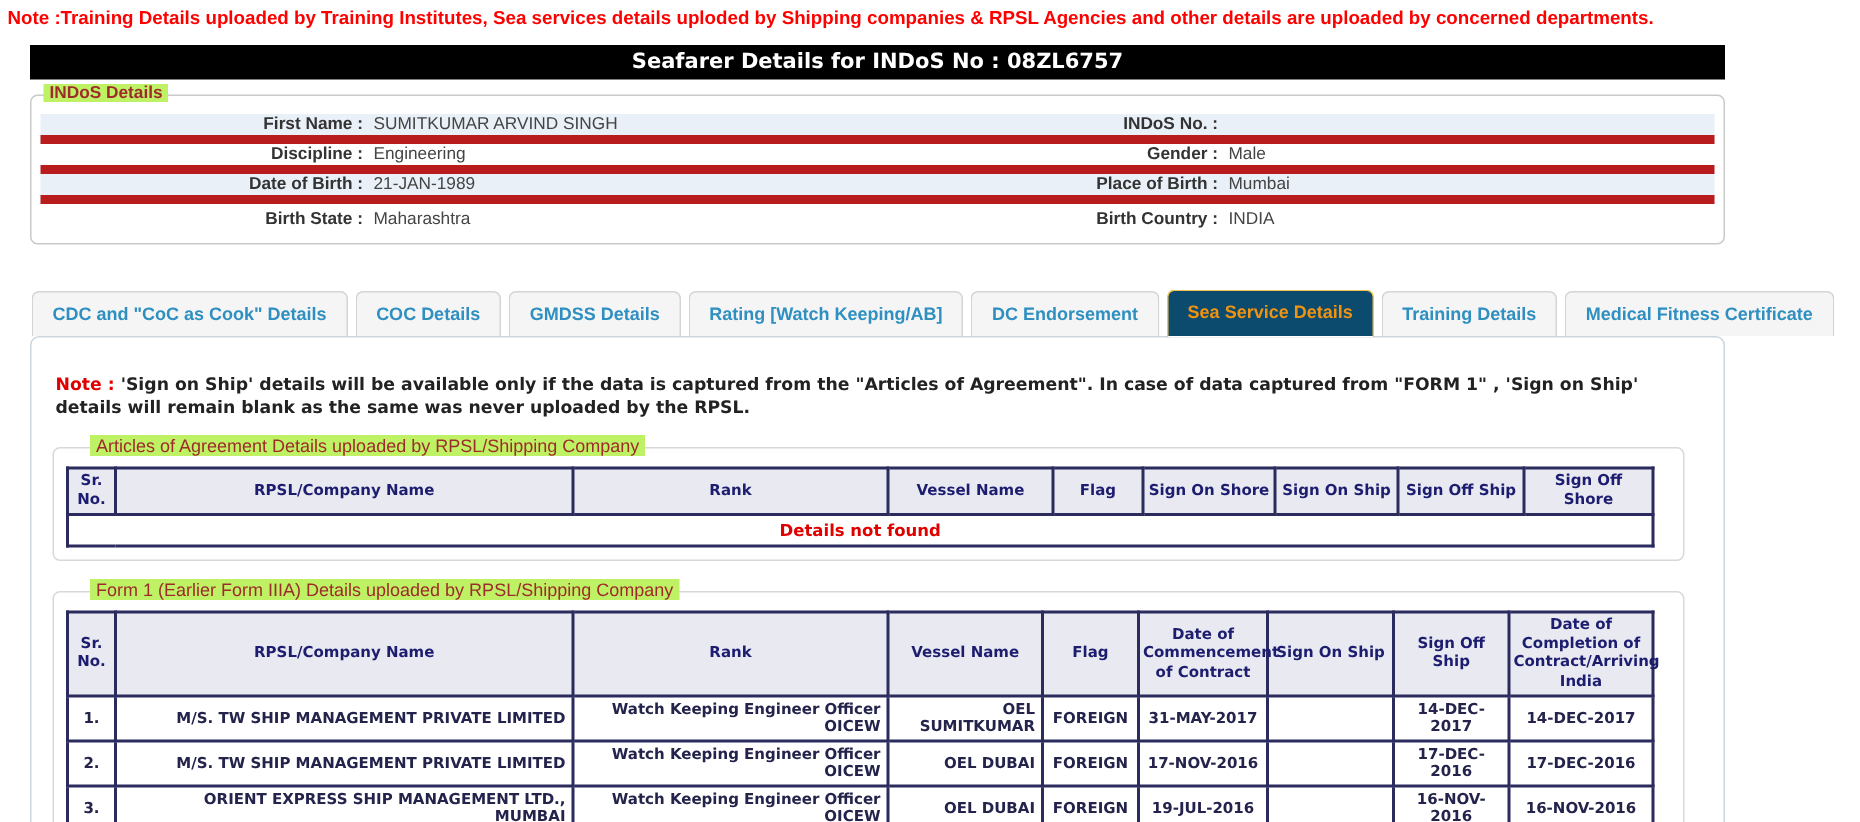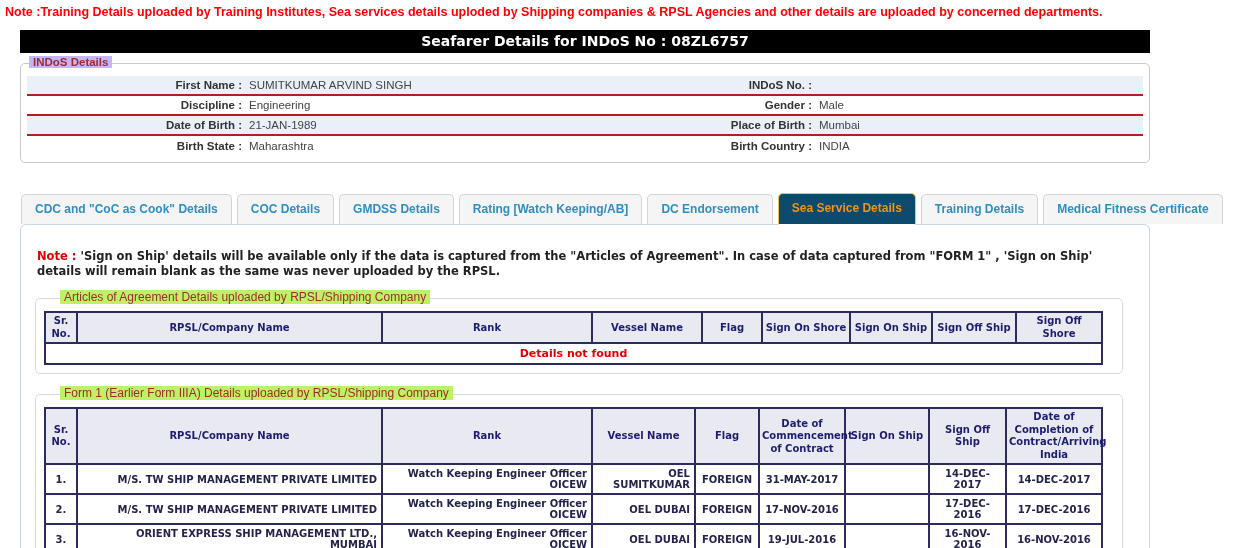--- a/index.html
+++ b/index.html
@@ -30,28 +30,28 @@
     position: relative;
     border: 1px solid #c9c9c9;
     border-radius: 5px;
     margin-top: 10px;
     padding: 12px 6px 6px 6px;
   }
   .group > .legend {
     position: absolute;
     top: -8px;
     left: 8px;
-    background: #c4b5fd;
+    background: #bef264;
     padding: 0 4px;
     color: #9e2b2b;
     font-weight: bold;
     font-size: 11.5px;
   }
 
-  .indos-row { display: flex; align-items: center; min-height: 20px; font-size: 11.5px; border-bottom: 2px solid #b91c1c; }
+  .indos-row { display: flex; align-items: center; min-height: 20px; font-size: 11.5px; border-bottom: 6px solid #b91c1c; }
   .indos-row:last-child { border-bottom: none; }
   .indos-row.striped { background: #e9f0f8; }
   .indos-row .lbl { font-weight: bold; color: #333333; text-align: right; }
   .indos-row .val { color: #444444; text-align: left; padding-left: 7px; }
   .lbl-l { width: 215px; }
   .val-l { width: 390px; }
   .lbl-r { width: 180px; }
   .val-r { flex: 1; }
 
   .tabs {

